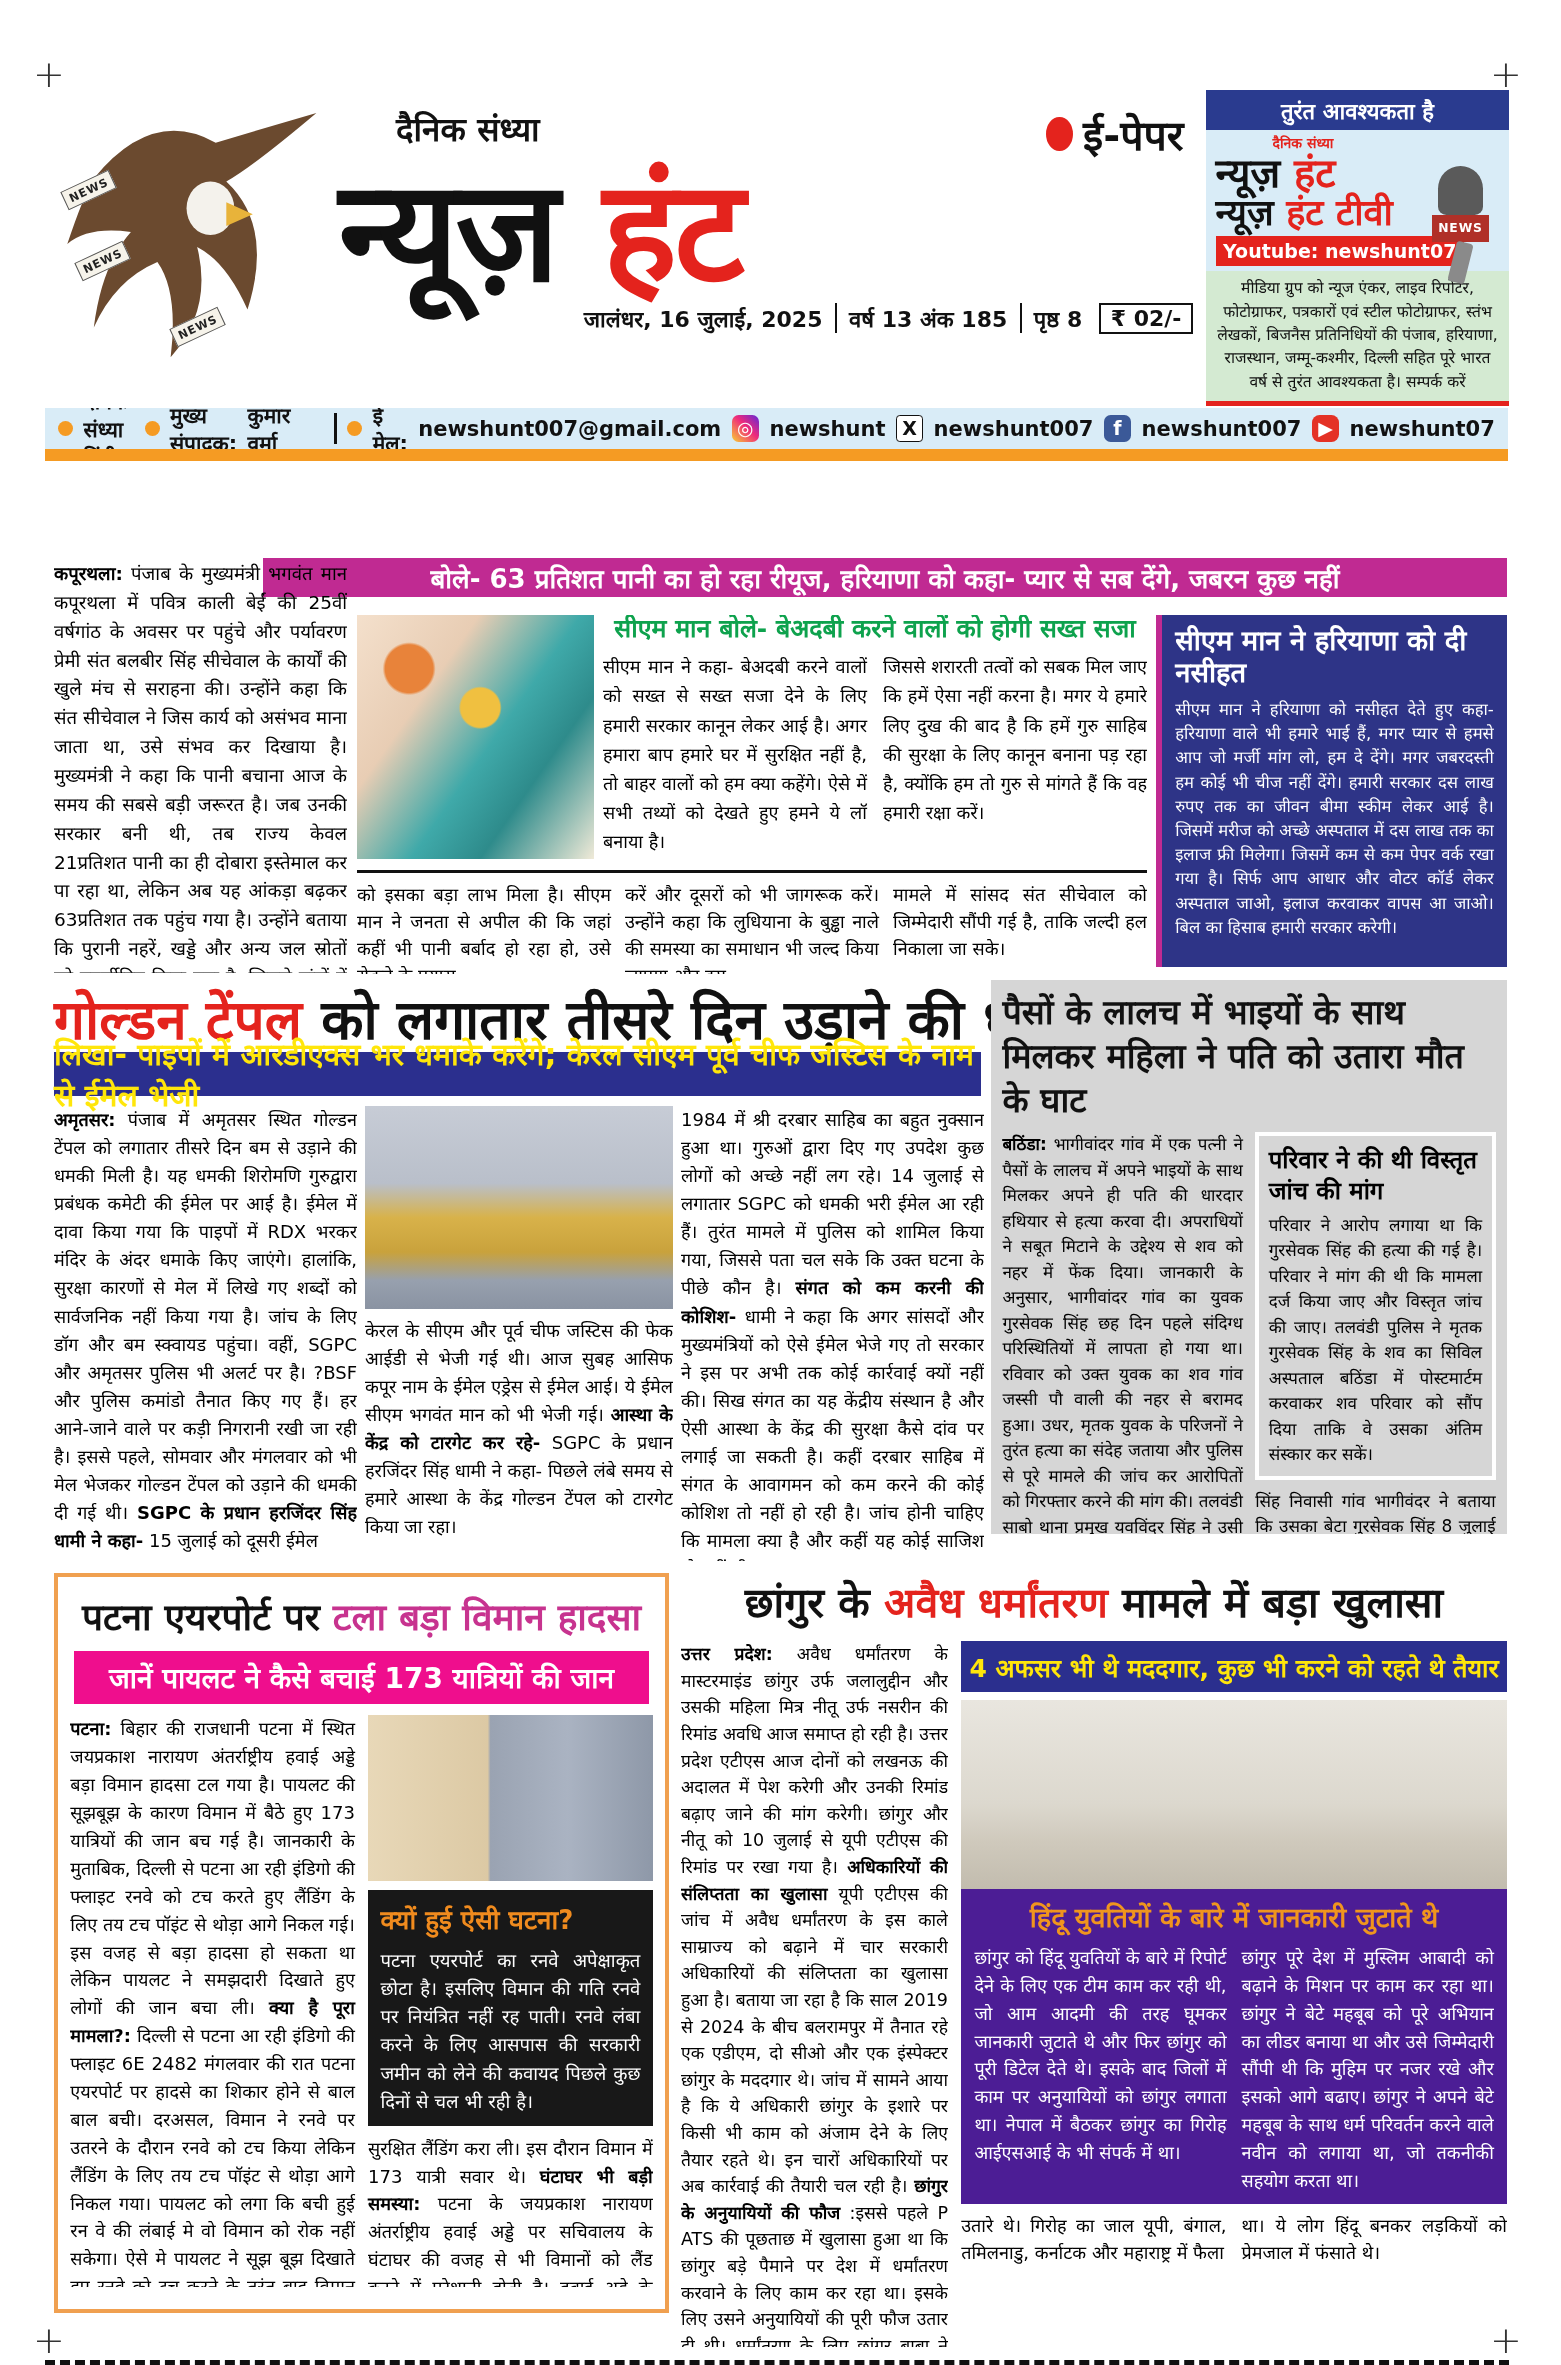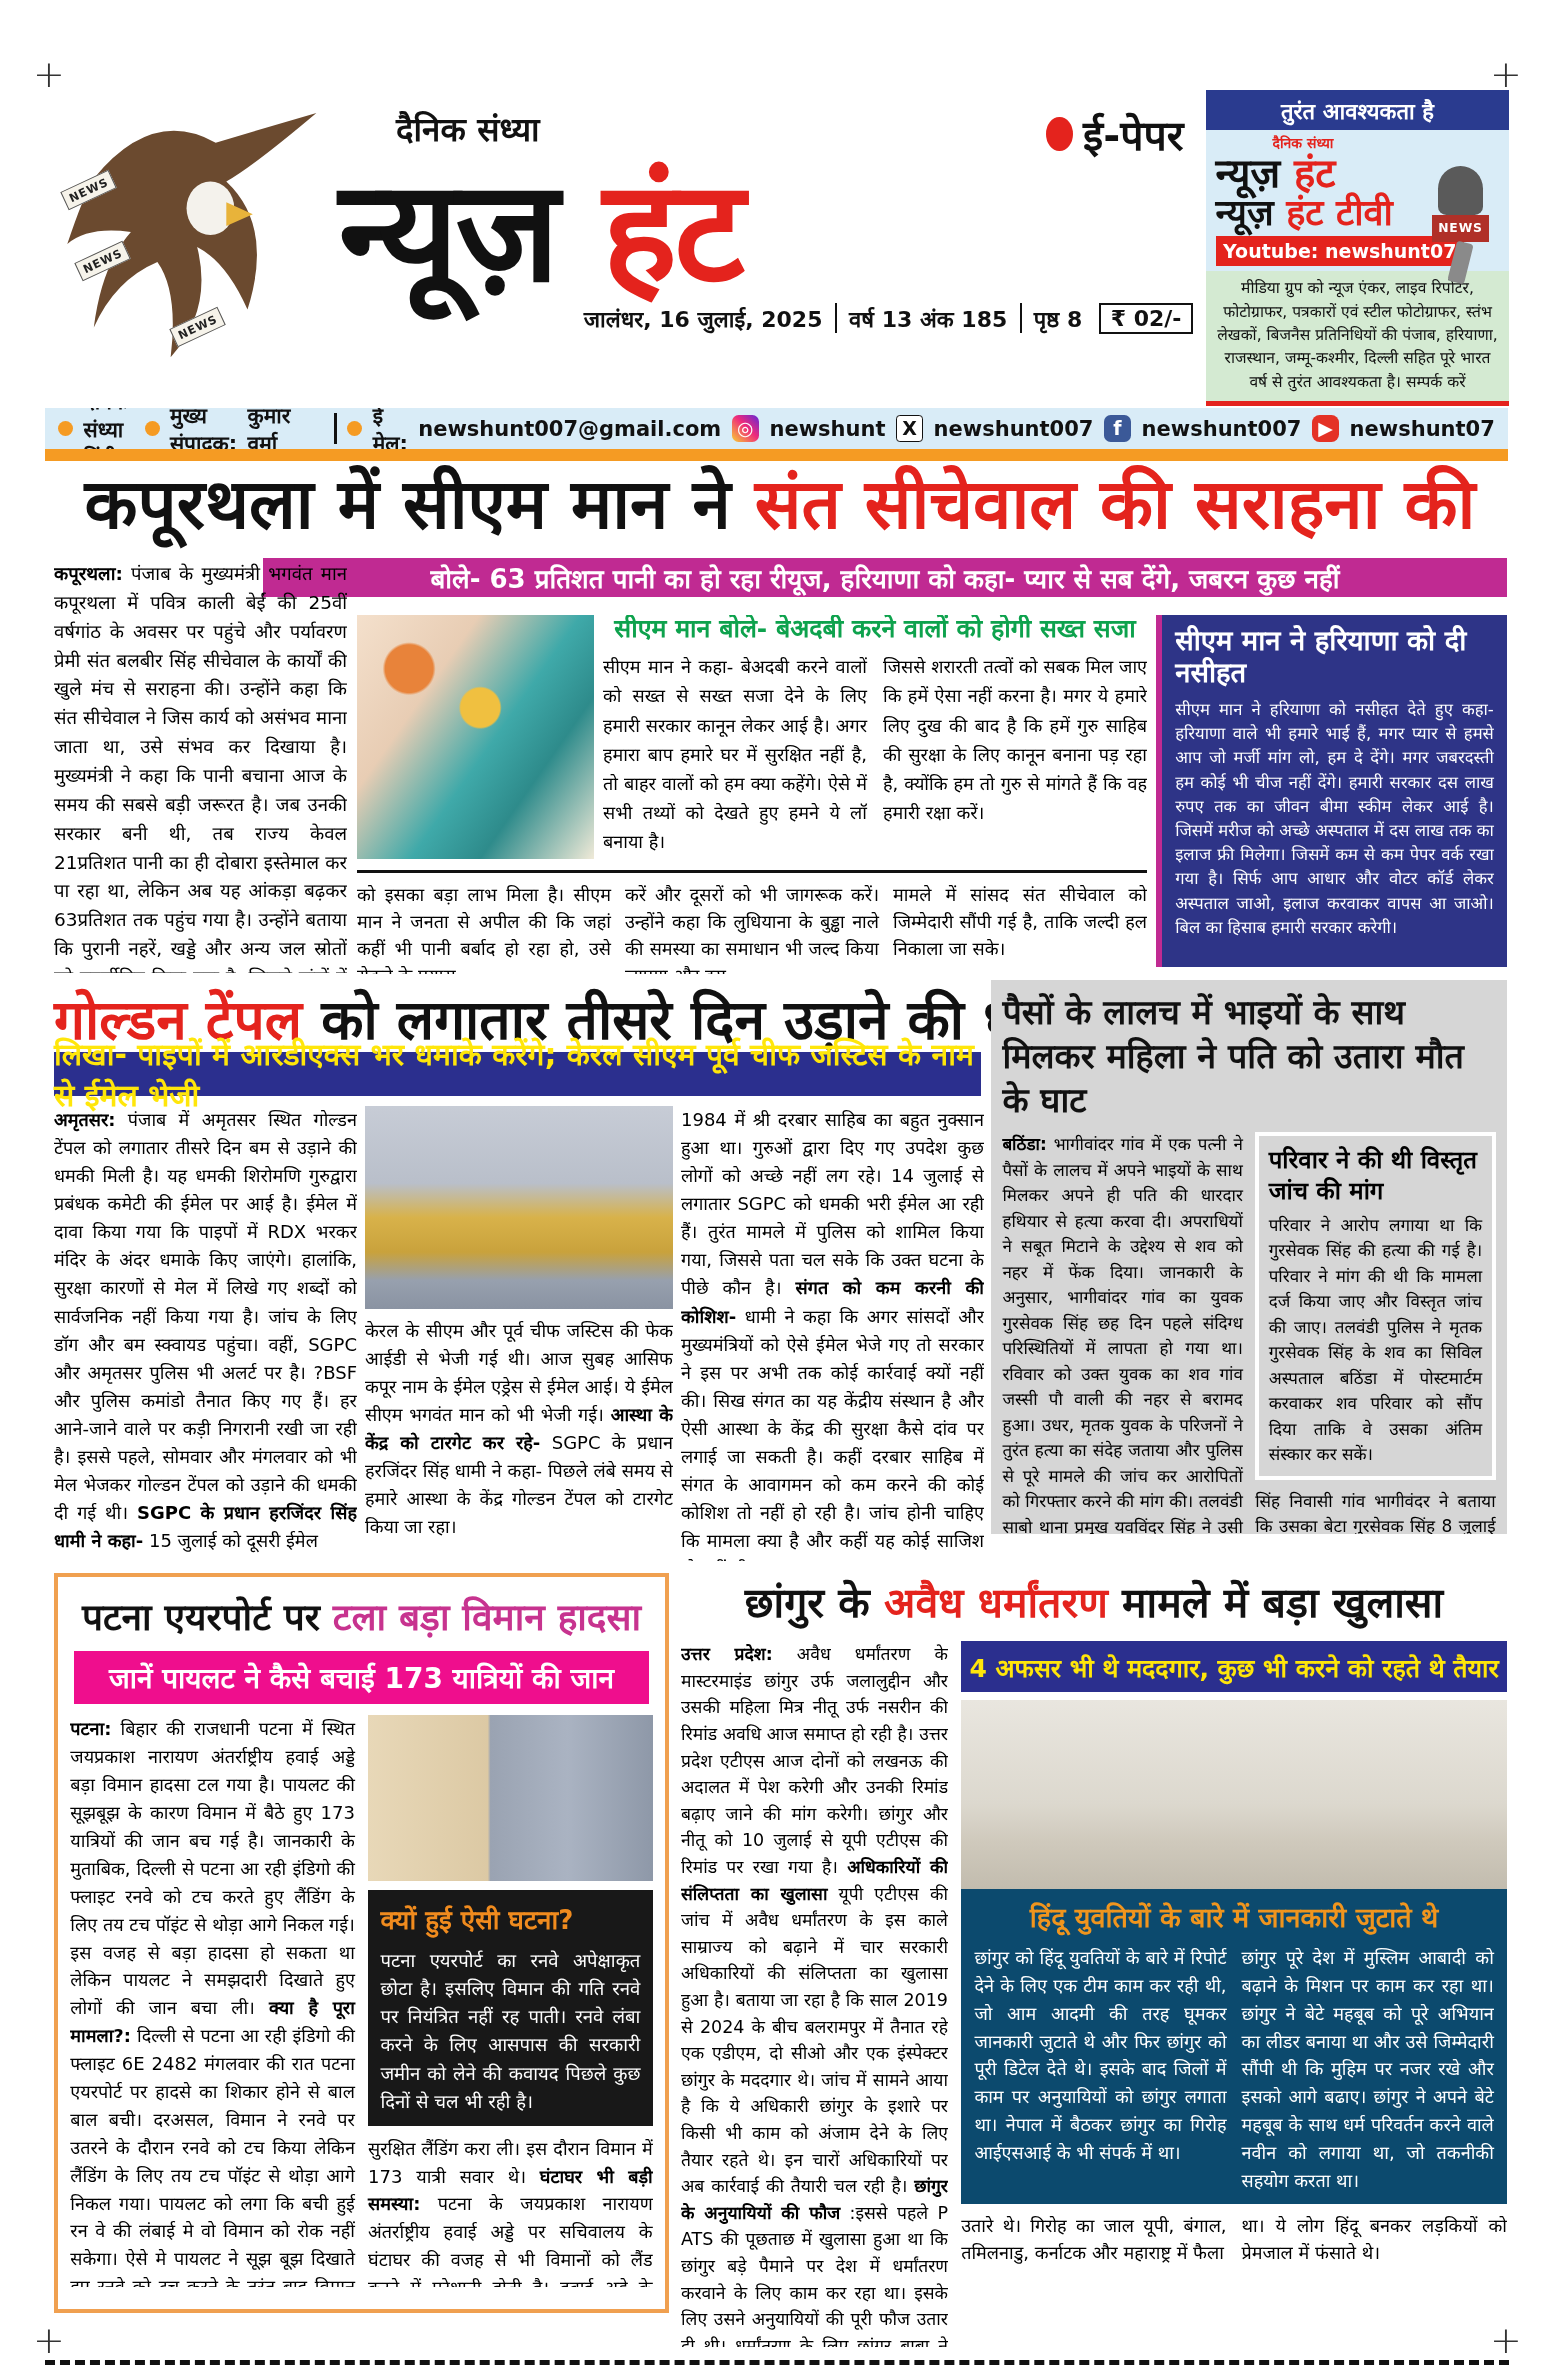--- a/index.html
+++ b/index.html
@@ -110,21 +110,21 @@
   
   .a5 { left:681px; top:1573px; width:826px; height:774px; overflow:hidden; }
   .h5 { font-size:41px; font-weight:900; text-align:center; white-space:nowrap; margin-bottom:12.3px; }
   .red { color:#e4231d; }
   .a5body { display:flex; gap:13.2px; height:710px; overflow:hidden; }
   .a5c1 { width:267px; flex:0 0 auto; font-size:17.5px; line-height:1.52; text-align:justify; overflow:hidden; }
   .a5right { flex:1; display:flex; flex-direction:column; overflow:hidden; }
   .sub5 { background:#2b2f8e; color:#ffe60a; font-size:25px; font-weight:900; text-align:center; padding:8.5px 3.8px; margin-bottom:7.6px; }
   .a5photo { height:189px; flex:0 0 auto;
      background:linear-gradient(180deg,#e9e6df 0%,#dcd8ce 55%,#cfc9bc 75%,#c2bcae 100%); }
-  .a5box { background:#0c4a6e; color:#fff; padding:9.5px 13.2px; }
+  .a5box { background:#4c1d95; color:#fff; padding:9.5px 13.2px; }
   .a5box-title { color:#f0951e; font-size:27px; font-weight:900; text-align:center; margin-bottom:8.5px; }
   .a5box-cols { display:flex; gap:15px; }
   .a5box-cols > div { flex:1; font-size:18px; line-height:1.55; text-align:justify; }
   .a5bottom { display:flex; gap:15px; margin-top:7.6px; }
   .a5bottom > div { flex:1; font-size:18px; line-height:1.5; text-align:justify; }
 
   
   .dashline { left:45px; top:2360px; width:1464px; height:0; border-top:5.7px dashed #111; }
 </style>
 </head>
@@ -203,23 +203,20 @@
     <span>newshunt</span>
     <span class="sicon xx">X</span>
     <span>newshunt007</span>
     <span class="sicon fb">f</span>
     <span>newshunt007</span>
     <span class="sicon yt">▶</span>
     <span>newshunt07</span>
   </div>
   <div class="abs orangebar"></div>
 
-  <div class="abs h1">
-    <span class="t-black">कपूरथला में सीएम मान ने </span><span class="t-red">संत सीचेवाल की सराहना की</span>
-  </div>
   <div class="abs sub1">बोले- 63 प्रतिशत पानी का हो रहा रीयूज, हरियाणा को कहा- प्यार से सब देंगे, जबरन कुछ नहीं</div>
 
   <div class="abs a1c1">
     <span class="bold">कपूरथला:</span>
     <span>पंजाब के मुख्यमंत्री भगवंत मान कपूरथला में पवित्र काली बेईं की 25वीं वर्षगांठ के अवसर पर पहुंचे और पर्यावरण प्रेमी संत बलबीर सिंह सीचेवाल के कार्यों की खुले मंच से सराहना की। उन्होंने कहा कि संत सीचेवाल ने जिस कार्य को असंभव माना जाता था, उसे संभव कर दिखाया है। मुख्यमंत्री ने कहा कि पानी बचाना आज के समय की सबसे बड़ी जरूरत है। जब उनकी सरकार बनी थी, तब राज्य केवल 21प्रतिशत पानी का ही दोबारा इस्तेमाल कर पा रहा था, लेकिन अब यह आंकड़ा बढ़कर 63प्रतिशत तक पहुंच गया है। उन्होंने बताया कि पुरानी नहरें, खड्डे और अन्य जल स्रोतों को पुनर्जीवित किया गया है, जिससे गांवों में पानी की आपूर्ति बेहतर हुई है और किसानों</span>
   </div>
 
   <div class="abs a1photo"></div>
 
   <div class="abs a1mid">

